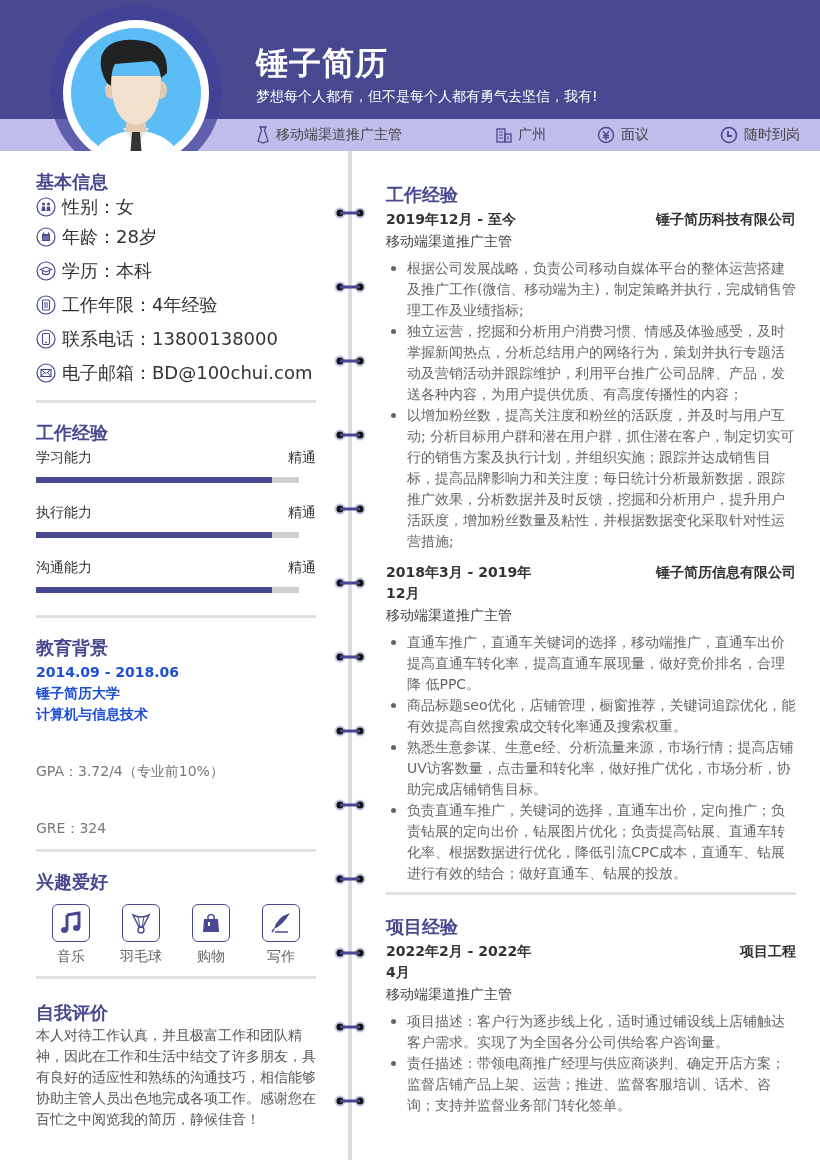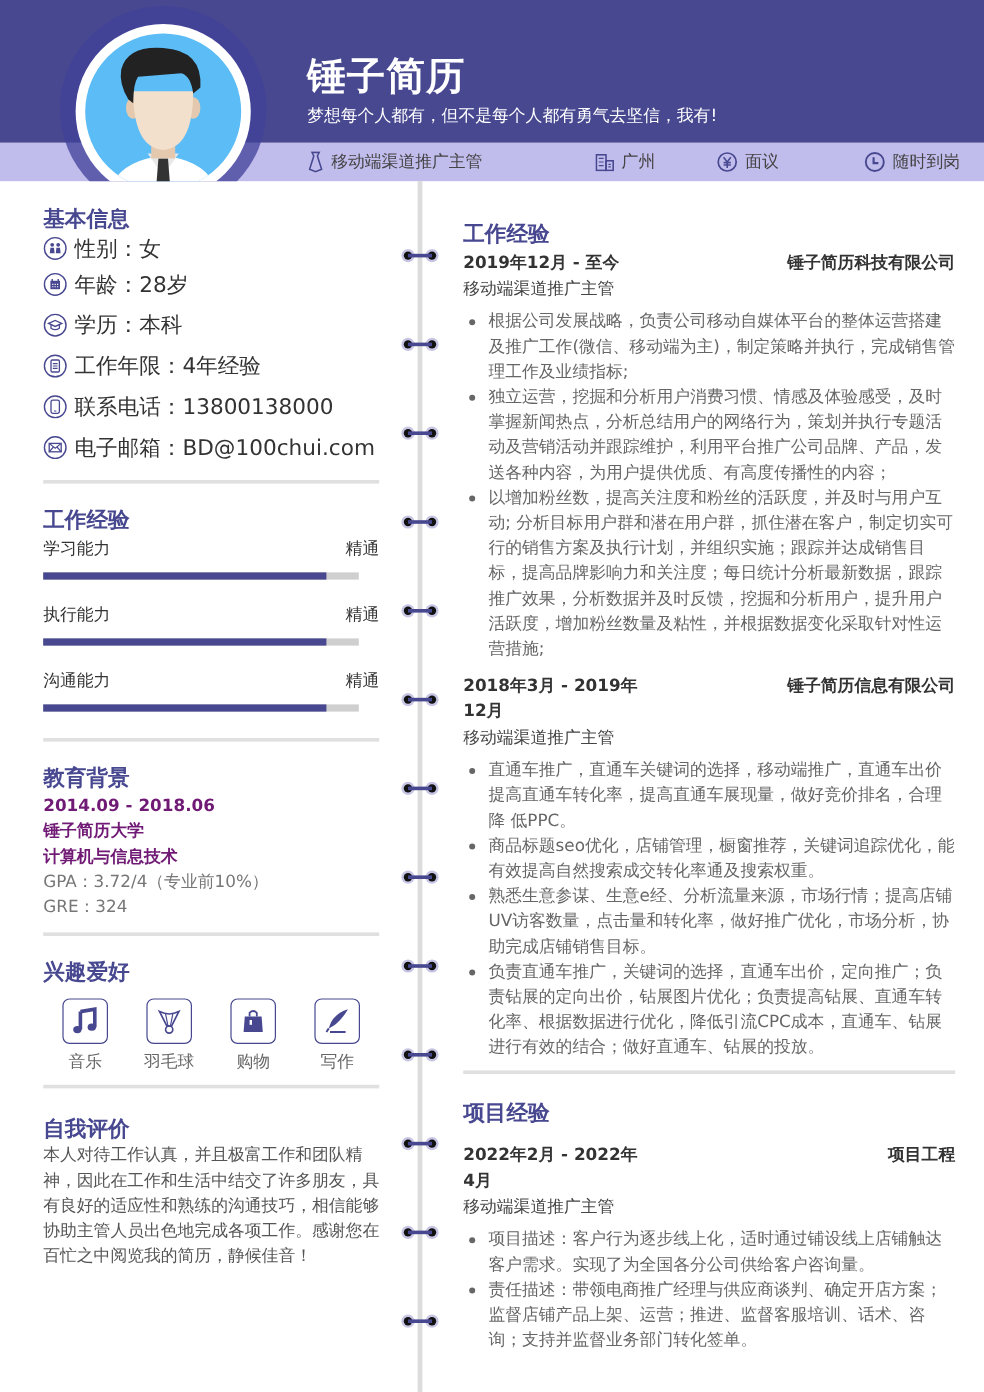--- a/index.html
+++ b/index.html
@@ -25,22 +25,22 @@
 
   .left { position: absolute; left: 36px; top: 170px; width: 280px; }
   .sec-title { font-size: 18px; font-weight: bold; color: #484891; }
   .info-row { display: flex; align-items: center; height: 34px; font-size: 18px; color: #333; }
   .info-row .ico { width: 20px; height: 20px; margin-right: 6px; }
   .divider { height: 3px; background: #e0e0e0; width: 280px; }
   .skill { margin-top: 4px; }
   .skill-head { display: flex; justify-content: space-between; font-size: 14px; color: #333; height: 26px; align-items: flex-end; }
   .skill-track { margin-top: 10px; height: 6px; background: #cfcfcf; width: 263px; position: relative; }
   .skill-fill { position: absolute; left: 0; top: 0; height: 6px; background: #484891; }
-  .edu-strong { font-size: 14px; font-weight: bold; color: #701a75; line-height: 21px; }
-  .edu-light { font-size: 14px; color: #777; line-height: 21px; }
+  .edu-strong { font-size: 14px; font-weight: bold; color: #1d4ed8; line-height: 21px; }
+  .edu-light { font-size: 14px; color: #777; line-height: 21px; margin-top: 36px; }
   .hobbies { display: flex; gap: 0; margin-top: 10px; }
   .hobby { width: 72px; display: flex; flex-direction: column; align-items: center; }
   .hobby-box { width: 38px; height: 38px; border: 1.5px solid #484891; border-radius: 6px; display: flex; align-items: center; justify-content: center; }
   .hobby-label { font-size: 14px; color: #666; margin-top: 6px; }
   .self-text { font-size: 14px; color: #555; line-height: 21px; margin-top: 4px; }
 
   .right { position: absolute; left: 386px; top: 183px; width: 410px; }
   .job-head { display: flex; justify-content: space-between; font-size: 14px; font-weight: bold; color: #333; line-height: 21px; }
   .job-head .date { width: 150px; }
   .job-title { font-size: 14px; color: #444; line-height: 21px; margin-top: 1px; }
@@ -384,21 +384,21 @@
         <li>熟悉生意参谋、生意e经、分析流量来源，市场行情；提高店铺UV访客数量，点击量和转化率，做好推广优化，市场分析，协助完成店铺销售目标。</li>
         <li>负责直通车推广，关键词的选择，直通车出价，定向推广；负责钻展的定向出价，钻展图片优化；负责提高钻展、直通车转化率、根据数据进行优化，降低引流CPC成本，直通车、钻展进行有效的结合；做好直通车、钻展的投放。</li>
       </ul>
     </div>
   </div>
 
   <div class="rdivider" style="margin-top:8px"></div>
 
   <div style="margin-top:20px">
     <div class="sec-title">项目经验</div>
-    <div style="margin-top:14px">
+    <div style="margin-top:2px">
       <div class="job-head">
           <span class="date">2022年2月 - 2022年4月</span>
           <span>项目工程</span>
         </div>
       <div class="job-title">移动端渠道推广主管</div>
       <ul class="bullets">
         <li>项目描述：客户行为逐步线上化，适时通过铺设线上店铺触达客户需求。实现了为全国各分公司供给客户咨询量。</li>
         <li>责任描述：带领电商推广经理与供应商谈判、确定开店方案；监督店铺产品上架、运营；推进、监督客服培训、话术、咨询；支持并监督业务部门转化签单。</li>
       </ul>
     </div>

